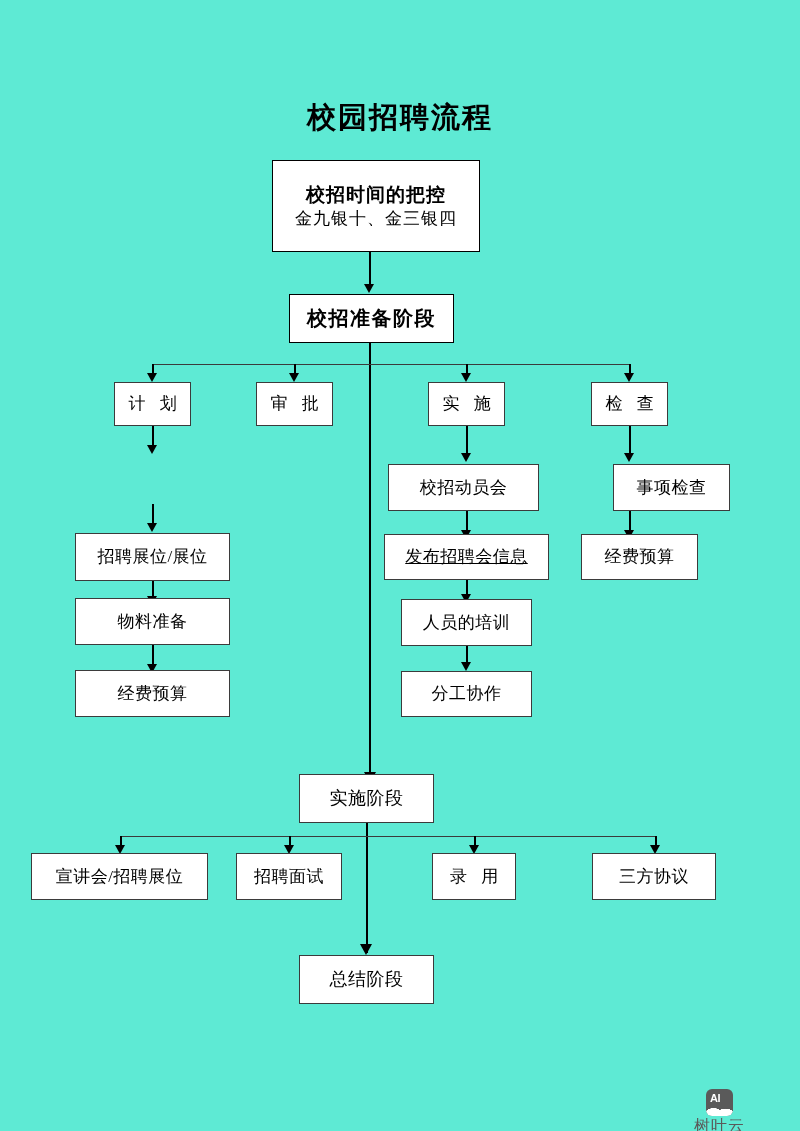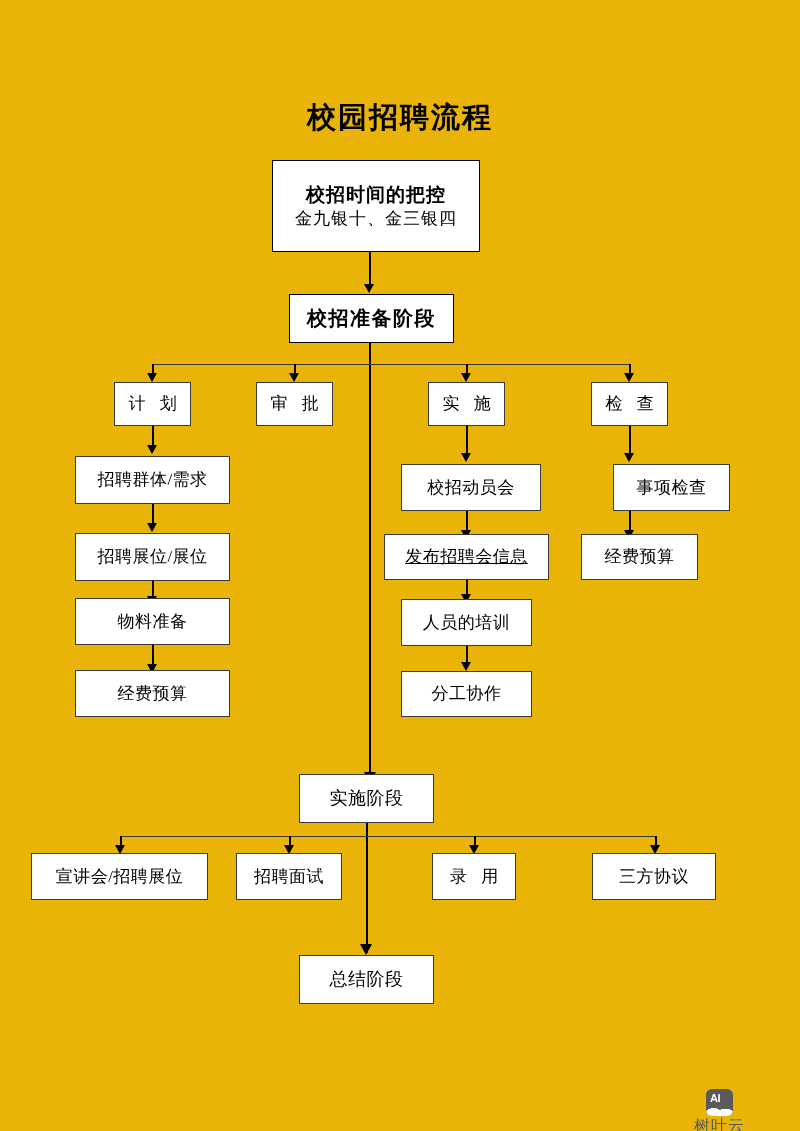--- a/index.html
+++ b/index.html
@@ -8,21 +8,21 @@
     background: #ffffff;
   }
   body {
     font-family: "Liberation Serif", "DejaVu Serif", serif;
     color: #000000;
   }
   #canvas {
     position: relative;
     width: 800px;
     height: 1131px;
-    background: #eab308;
+    background: #5eead4;
     overflow: hidden;
   }
   .title {
     position: absolute;
     left: 0;
     top: 98px;
     width: 800px;
     text-align: center;
     font-size: 29px;
     font-weight: bold;
@@ -180,23 +180,20 @@
   </div>
   <div class="node" style="left:428px; top:382px; width:77px; height:44px;">
     <div class="lbl spaced">实 施</div>
   </div>
   <div class="node" style="left:591px; top:382px; width:77px; height:44px;">
     <div class="lbl spaced">检 查</div>
   </div>
 
   <div class="vline" style="left:152px; top:426px; height:21px;"></div>
   <div class="arrow" style="left:147px; top:445px;"></div>
-  <div class="node" style="left:75px; top:456px; width:155px; height:48px;">
-    <div class="lbl">招聘群体/需求</div>
-  </div>
 
   <div class="vline" style="left:152px; top:504px; height:21px;"></div>
   <div class="arrow" style="left:147px; top:523px;"></div>
   <div class="node" style="left:75px; top:533px; width:155px; height:48px;">
     <div class="lbl">招聘展位/展位</div>
   </div>
 
   <div class="vline" style="left:152px; top:581px; height:17px;"></div>
   <div class="arrow" style="left:147px; top:596px;"></div>
   <div class="node" style="left:75px; top:598px; width:155px; height:47px;">
@@ -204,21 +201,21 @@
   </div>
 
   <div class="vline" style="left:152px; top:645px; height:22px;"></div>
   <div class="arrow" style="left:147px; top:664px;"></div>
   <div class="node" style="left:75px; top:670px; width:155px; height:47px;">
     <div class="lbl">经费预算</div>
   </div>
 
   <div class="vline" style="left:466px; top:426px; height:29px;"></div>
   <div class="arrow" style="left:461px; top:453px;"></div>
-  <div class="node" style="left:401px; top:464px; width:140px; height:47px;">
+  <div class="node" style="left:388px; top:464px; width:151px; height:47px;">
     <div class="lbl">校招动员会</div>
   </div>
 
   <div class="vline" style="left:466px; top:511px; height:21px;"></div>
   <div class="arrow" style="left:461px; top:530px;"></div>
   <div class="node" style="left:384px; top:534px; width:165px; height:46px;text-decoration:underline;">
     <div class="lbl">发布招聘会信息</div>
   </div>
 
   <div class="vline" style="left:466px; top:580px; height:17px;"></div>

